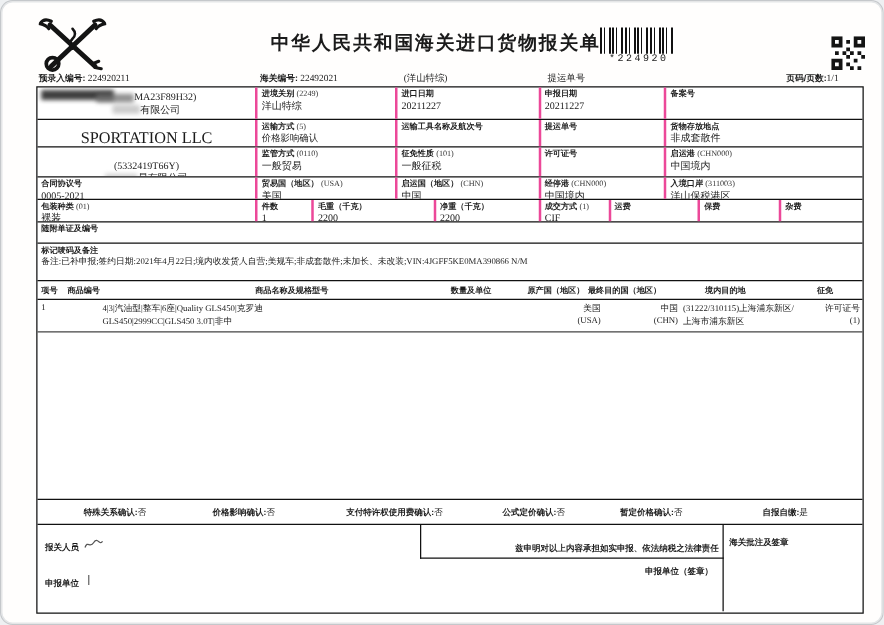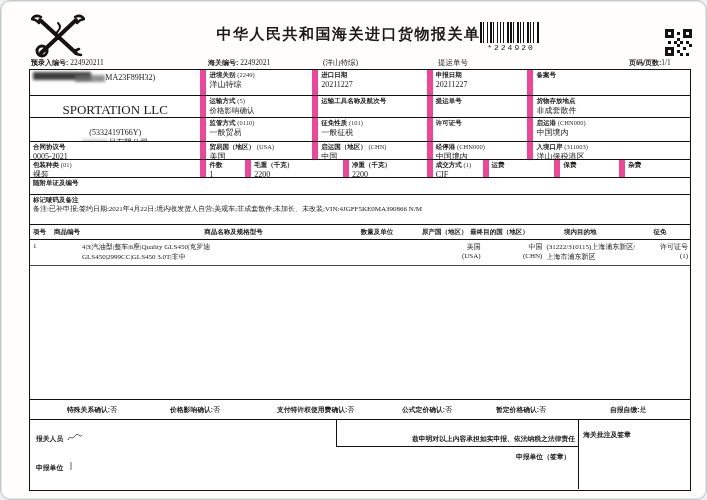--- a/index.html
+++ b/index.html
@@ -21,21 +21,21 @@
   .qr { position:absolute; left:664px; top:28px; }
 
   .meta { position:absolute; top:57px; left:0; width:707px; height:12px; font-size:7.5px; }
   .meta .m { position:absolute; white-space:nowrap; }
   .mlbl { font-weight:bold; font-family:"Liberation Sans",sans-serif; font-size:7px; }
 
   
   .tbl { position:absolute; top:68px; left:28px; width:662px; height:422px;
          border:1.5px solid #111; background:#fff; }
   .r { display:flex; border-bottom:1px solid #111; }
-  .c { border-right:6px solid #ec4899; padding:1px 3px; overflow:hidden; position:relative; }
+  .c { border-right:2px solid #ec4899; padding:1px 3px; overflow:hidden; position:relative; }
   .c:last-child { border-right:none; }
   .lbl { font-family:"Liberation Sans",sans-serif; font-weight:bold; font-size:6.5px; white-space:nowrap; }
   .code { font-weight:normal; font-size:6.5px; color:#333; font-family:"Liberation Serif",serif; }
   .val { font-size:8px; line-height:1.2; }
   .ctr { text-align:center; }
 
   
   .sm { background:#6d6d6d; filter:blur(1.6px); opacity:.75; display:inline-block; vertical-align:middle; border-radius:1px; }
   .sm-dark { position:absolute; left:3px; top:2px; width:58px; height:8px; background:#1d1d1d; filter:blur(1.5px); opacity:.85; }
 
@@ -120,20 +120,21 @@
     <span class="m" style="left:437px">提运单号</span>
     <span class="m" style="left:628px"><span class="mlbl">页码/页数:</span><span>1/1</span></span>
   </div>
 
   <div class="tbl">
 
     <div class="r" style="height:26px">
       <div class="c" style="width:177px">
         <div class="sm-dark"></div>
         <div class="val ctr" style="margin-top:2px"><span class="sm" style="width:30px;height:7px"></span><span>MA23F89H32)</span></div>
+        <div class="val ctr"><span class="sm" style="width:22px;height:7px;opacity:.35"></span><span>有限公司</span></div>
       </div>
       <div class="c" style="width:112px">
         <div class="lbl"><span>进境关别</span> <span class="code">(2249)</span></div>
         <div class="val">洋山特综</div>
       </div>
       <div class="c" style="width:115px">
         <div class="lbl">进口日期</div>
         <div class="val">20211227</div>
       </div>
       <div class="c" style="width:101px">

